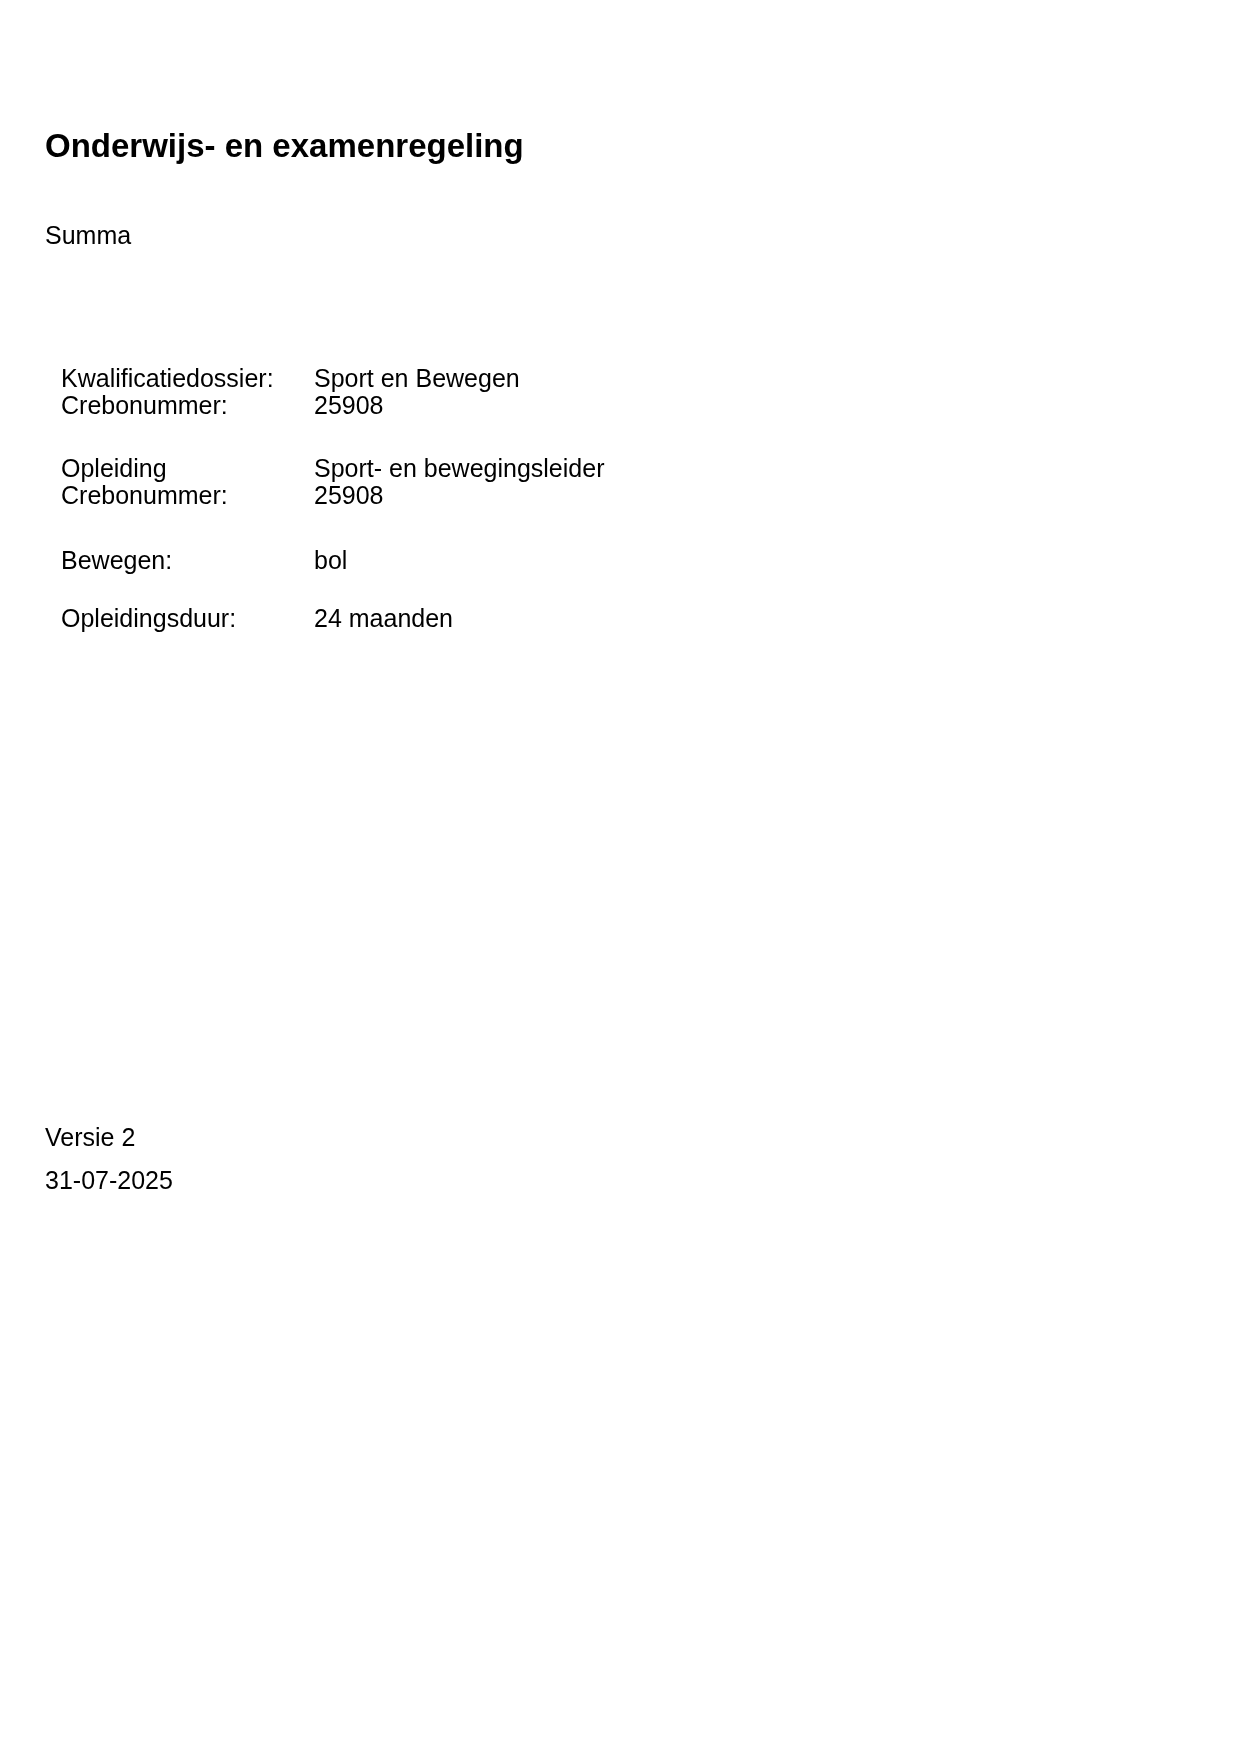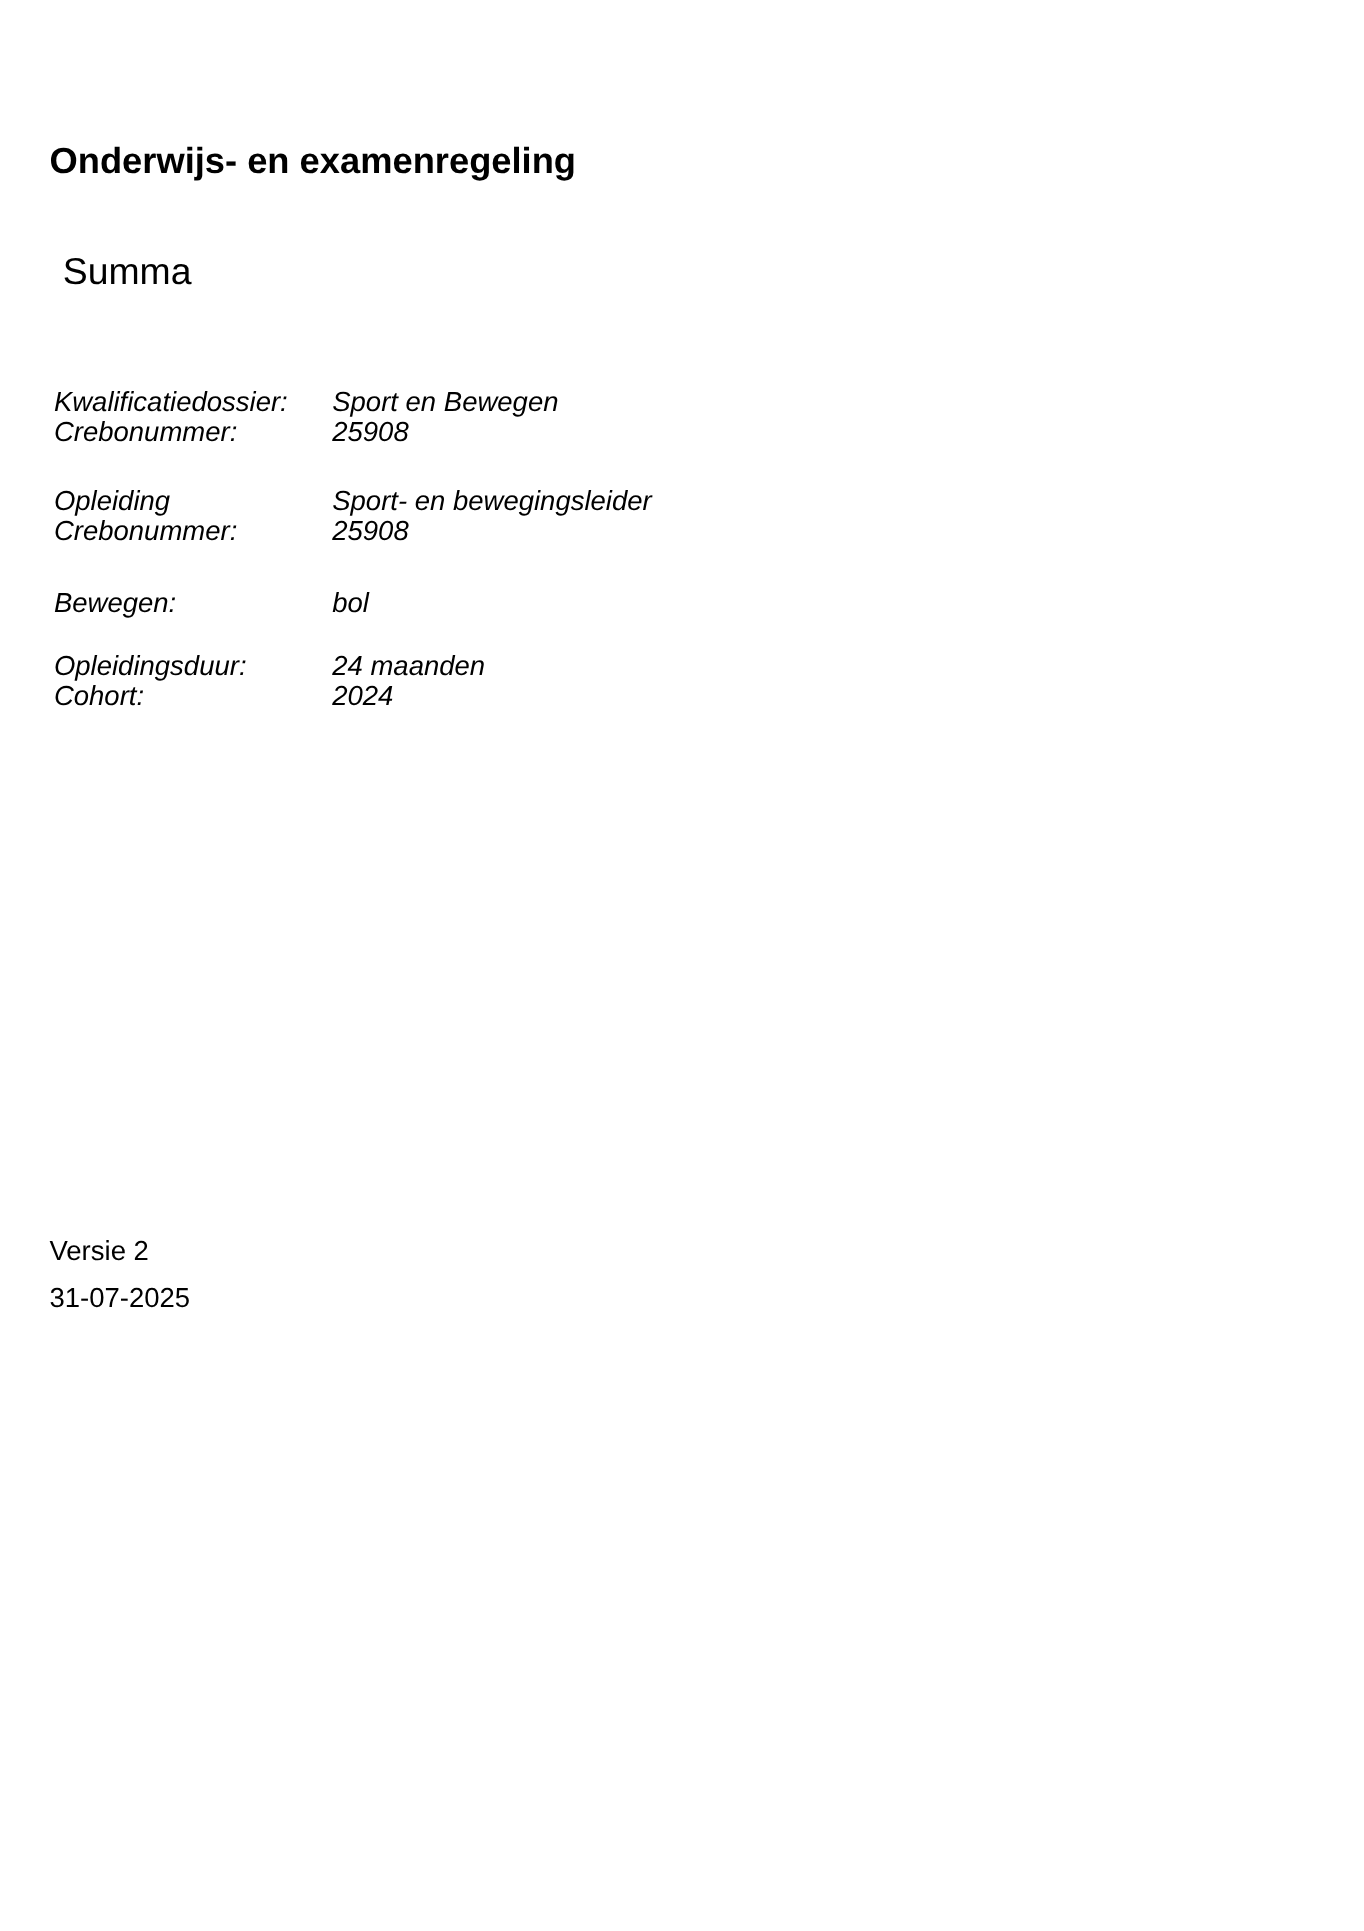--- a/index.html
+++ b/index.html
@@ -23,31 +23,31 @@
     margin: 0;
     font-size: 33px;
     font-weight: bold;
     line-height: 1.15;
     white-space: nowrap;
   }
   .subtitle {
     position: absolute;
     left: 45px;
     top: 222px;
-    margin: 12px;
-    font-size: 34px;
+    margin: 0;
+    font-size: 25px;
     line-height: 27px;
   }
   .info {
     position: absolute;
     left: 45px;
     top: 349px;
     font-size: 25px;
   }
-  .group { margin: 4px; font-style: italic; }
+  .group { margin: 16px; }
   .group + .group { margin-top: 36px; }
   .group:nth-child(3) { margin-top: 38px; }
   .group:nth-child(4) { margin-top: 31px; }
   .row {
     line-height: 27px;
     white-space: nowrap;
   }
   .row .label {
     display: inline-block;
     width: 253px;
@@ -104,23 +104,20 @@
     <div class="group">
       <div class="row">
         <span class="label">Bewegen:</span><span class="value">bol</span>
       </div>
     </div>
 
     <div class="group">
       <div class="row">
         <span class="label">Opleidingsduur:</span><span class="value">24 maanden</span>
       </div>
-      <div class="row">
-        <span class="label">Cohort:</span><span class="value">2024</span>
-      </div>
     </div>
 
   </div>
 
   <p class="versie">Versie 2</p>
 
   <p class="date">31-07-2025</p>
 
 </div>
 

